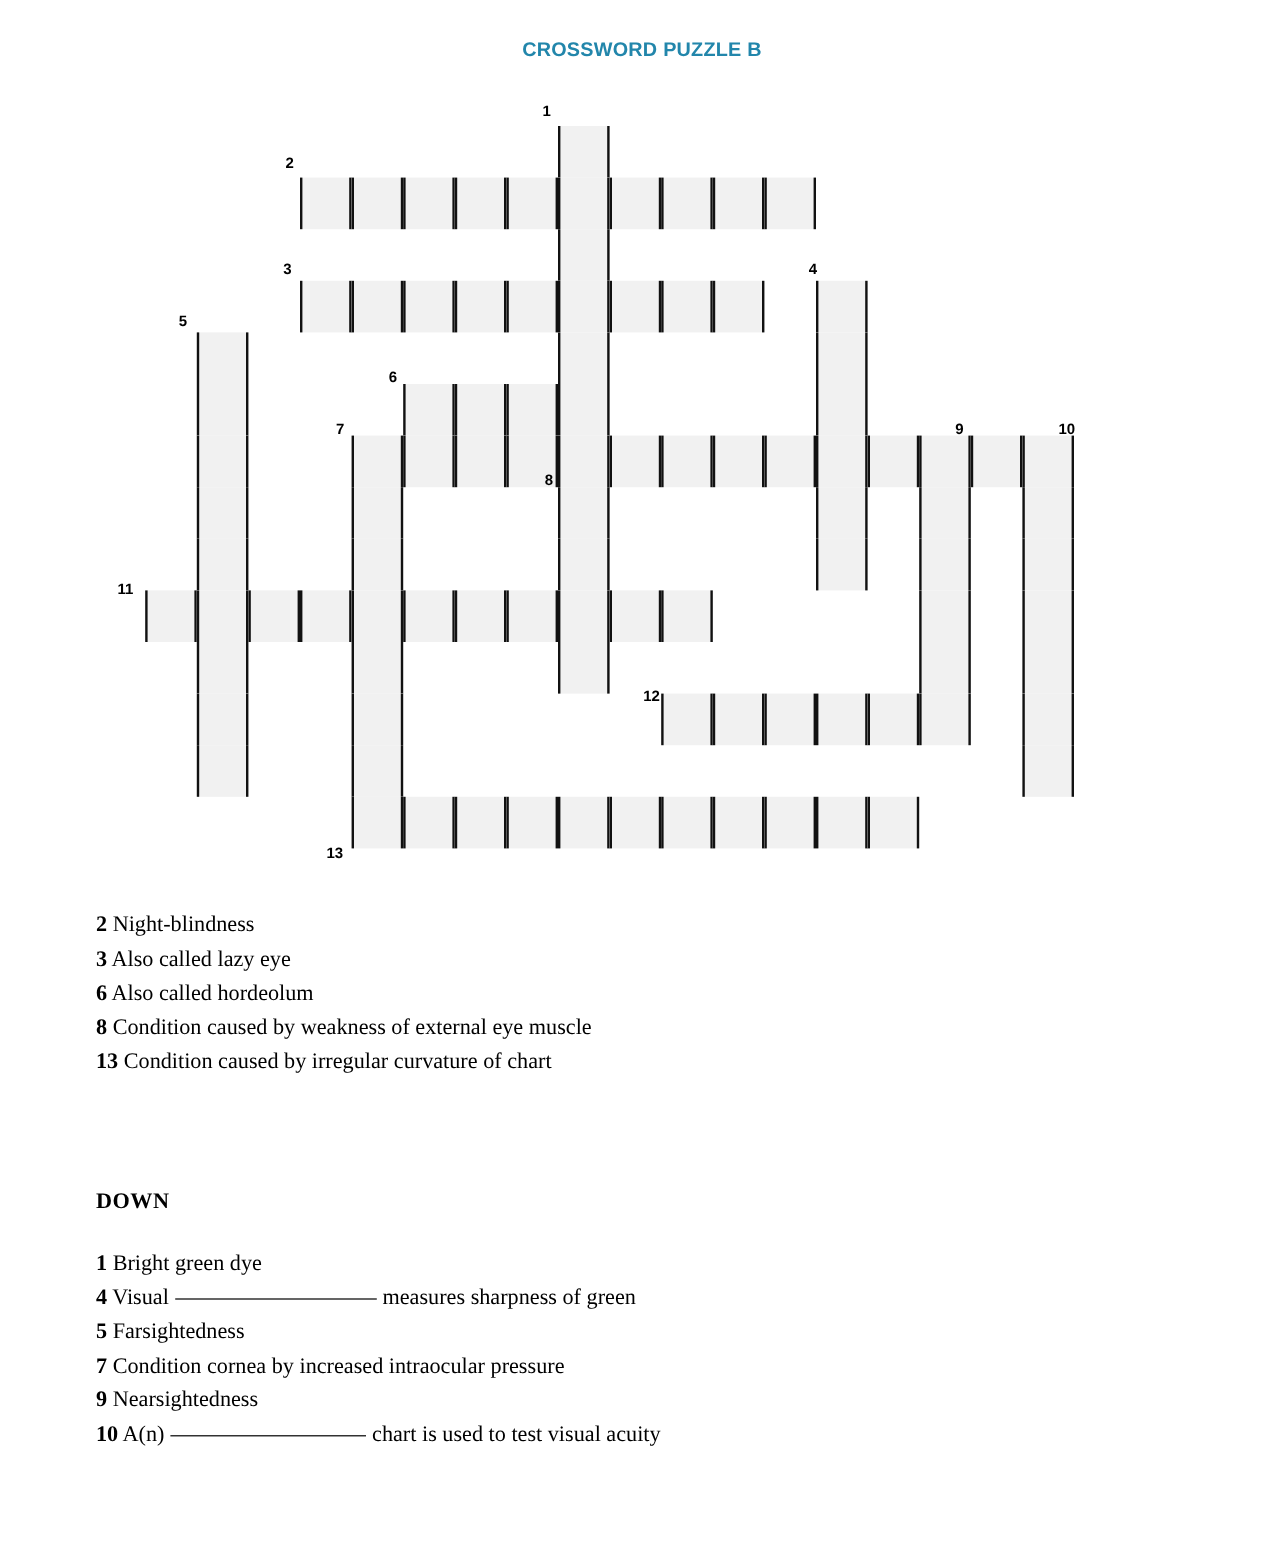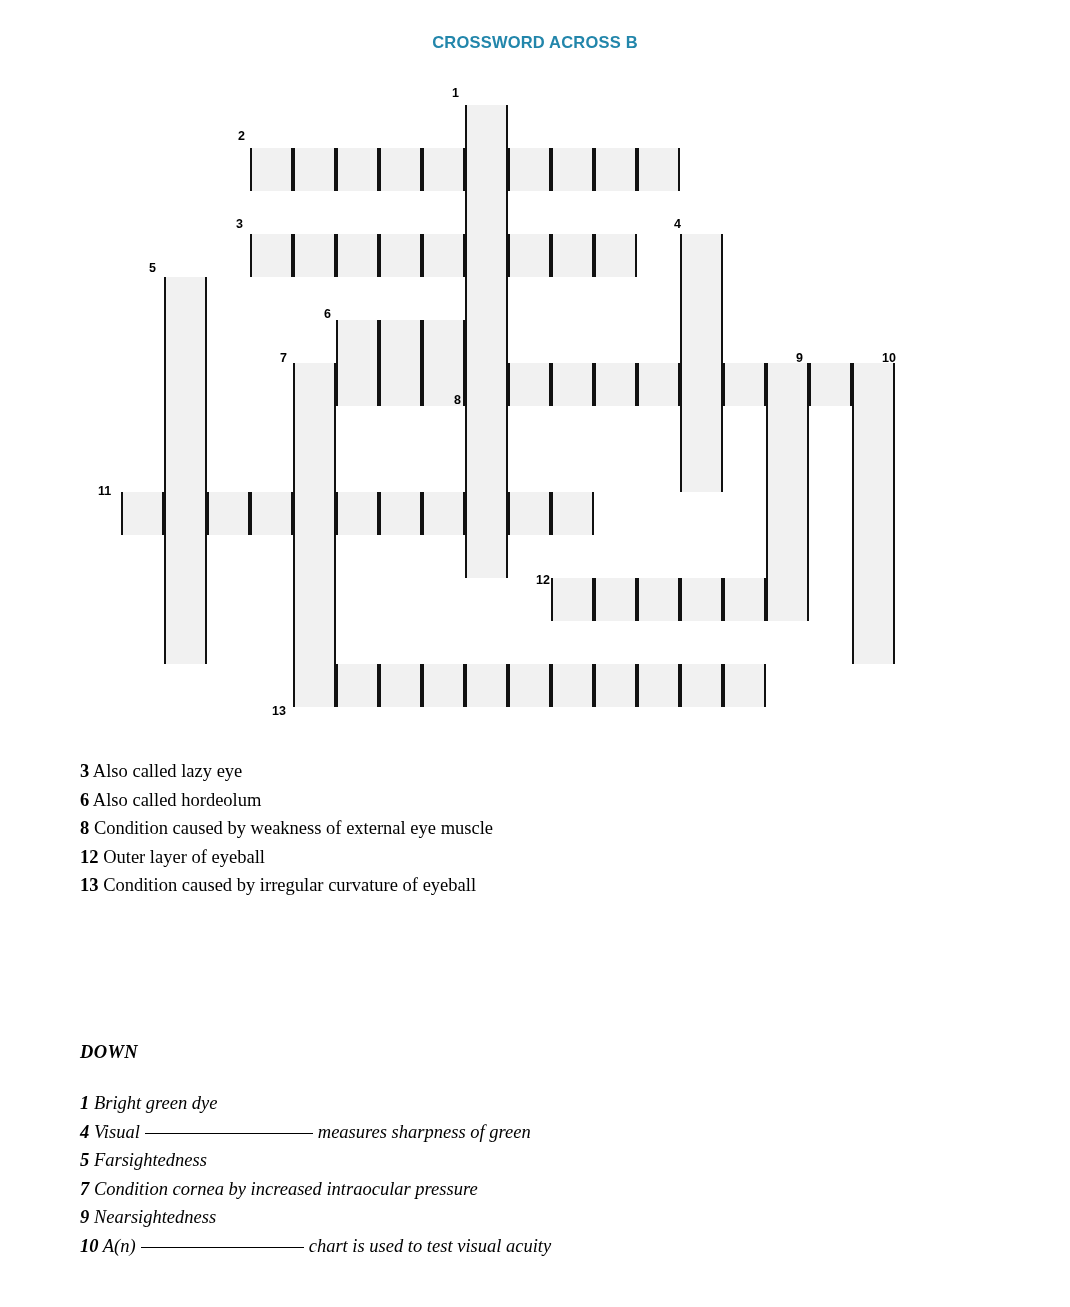--- a/index.html
+++ b/index.html
@@ -84,21 +84,21 @@
     height: 0;
     border-top: 1.4px solid #000000;
     margin: 0 5px;
   }
   .rule-long  { width: 168px; }
   .rule-short { width: 163px; }
 </style>
 </head>
 <body>
 
-<div id="puzzle-title">CROSSWORD ACROSS B</div>
+<div id="puzzle-title">CROSSWORD PUZZLE B</div>
 
 <div id="crossword-grid">
     <div class="cw-cell" style="left: 465px; top: 105px;"></div>
     <div class="cw-cell" style="left: 250px; top: 148px;"></div>
     <div class="cw-cell" style="left: 293px; top: 148px;"></div>
     <div class="cw-cell" style="left: 336px; top: 148px;"></div>
     <div class="cw-cell" style="left: 379px; top: 148px;"></div>
     <div class="cw-cell" style="left: 422px; top: 148px;"></div>
     <div class="cw-cell" style="left: 465px; top: 148px;"></div>
     <div class="cw-cell" style="left: 508px; top: 148px;"></div>
@@ -203,29 +203,29 @@
     <div class="cw-num" style="left: 454px; top: 394px;">8</div>
     <div class="cw-num" style="left: 796px; top: 352px;">9</div>
     <div class="cw-num" style="left: 882px; top: 352px;">10</div>
     <div class="cw-num" style="left: 98px; top: 485px;">11</div>
     <div class="cw-num" style="left: 536px; top: 574px;">12</div>
     <div class="cw-num" style="left: 272px; top: 705px;">13</div>
   </div>
 
 <div class="clue-section" id="across-section" style="top:757px;">
   <div id="across-list">
+      <div class="clue-row"><span class="clue-num">2</span><span> Night-blindness</span></div>
       <div class="clue-row"><span class="clue-num">3</span><span> Also called lazy eye</span></div>
       <div class="clue-row"><span class="clue-num">6</span><span> Also called hordeolum</span></div>
       <div class="clue-row"><span class="clue-num">8</span><span> Condition caused by weakness of external eye muscle</span></div>
-      <div class="clue-row"><span class="clue-num">12</span><span> Outer layer of eyeball</span></div>
-      <div class="clue-row"><span class="clue-num">13</span><span> Condition caused by irregular curvature of eyeball</span></div>
+      <div class="clue-row"><span class="clue-num">13</span><span> Condition caused by irregular curvature of chart</span></div>
     </div>
 </div>
 
-<div class="clue-section" id="down-section" style="top:1042px;font-style:italic;">
+<div class="clue-section" id="down-section" style="top:992px;">
   <div class="clue-heading">DOWN</div>
   <div id="down-list">
       <div class="clue-row"><span class="clue-num">1</span><span> Bright green dye</span></div>
       <div class="clue-row"><span class="clue-num">4</span><span> Visual</span><span class="blank-rule rule-long"></span><span>measures sharpness of green</span></div>
       <div class="clue-row"><span class="clue-num">5</span><span> Farsightedness</span></div>
       <div class="clue-row"><span class="clue-num">7</span><span> Condition cornea by increased intraocular pressure</span></div>
       <div class="clue-row"><span class="clue-num">9</span><span> Nearsightedness</span></div>
       <div class="clue-row"><span class="clue-num">10</span><span> A(n)</span><span class="blank-rule rule-short"></span><span>chart is used to test visual acuity</span></div>
     </div>
 </div>

